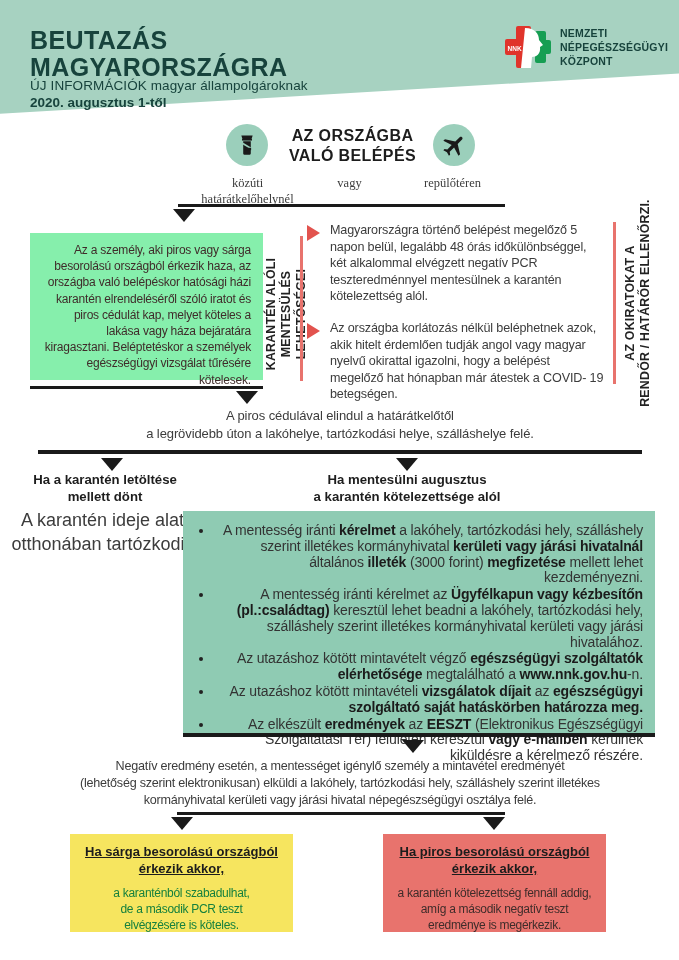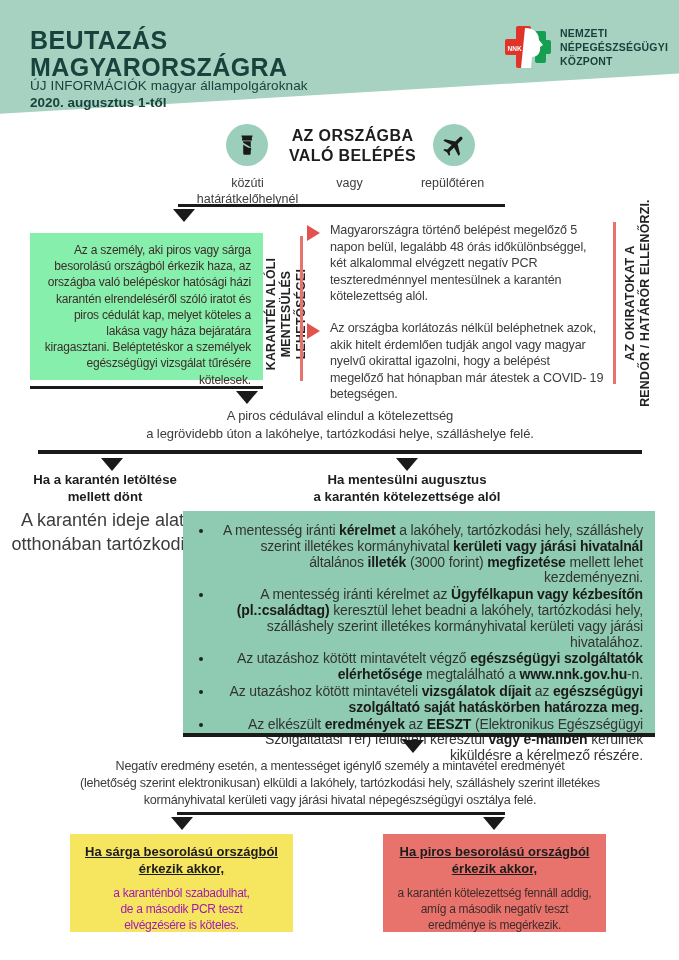--- a/index.html
+++ b/index.html
@@ -16,21 +16,21 @@
   .date{position:absolute;left:30px;top:95px;font-size:13.5px;font-weight:bold;color:#17433c;}
   .logo{position:absolute;left:504px;top:24px;display:flex;align-items:center;}
   .logo-text{margin-left:8px;font-size:10.5px;font-weight:bold;line-height:1.35;color:#17433c;letter-spacing:.2px;}
   
   .entry-title{position:absolute;left:270px;top:126px;width:165px;text-align:center;
     font-size:16px;font-weight:bold;color:#1d1d1d;line-height:1.25;letter-spacing:.4px;}
   .icon-circle{position:absolute;width:42px;height:42px;border-radius:50%;background:#9bcfbb;
     display:flex;align-items:center;justify-content:center;}
   .circle-guard{left:226px;top:124px;}
   .circle-plane{left:433px;top:124px;}
-  .entry-label{position:absolute;top:175px;text-align:center;font-size:12.5px;line-height:1.3;color:#3c3c3c;}
+  .entry-label{position:absolute;top:175px;text-align:center;font-size:12.5px;line-height:1.3;color:#3c3c3c;font-family:Liberation Serif, serif;}
   .label-left{left:170px;width:155px;}
   .label-mid{left:322px;width:55px;}
   .label-right{left:400px;width:105px;}
   
   .hline{position:absolute;background:#1a1a1a;}
   .tri-down{position:absolute;width:0;height:0;
     border-left:11px solid transparent;border-right:11px solid transparent;border-top:13px solid #1a1a1a;}
   
   .red-notice{position:absolute;left:30px;top:233px;width:233px;height:147px;background:#86efac;
     box-sizing:border-box;padding:9px 12px;text-align:right;font-size:12px;line-height:16.2px;
@@ -67,21 +67,21 @@
   
   .neg-note{position:absolute;left:30px;top:758px;width:620px;text-align:center;
     font-size:12.6px;line-height:16.8px;letter-spacing:-.25px;color:#3c3c3c;}
   .neg-note div{white-space:nowrap;}
   
   .outcome{position:absolute;top:834px;width:223px;height:98px;box-sizing:border-box;padding:10px 4px 0 4px;
     text-align:center;}
   .outcome-yellow{left:70px;background:#f6e55f;}
   .outcome-red{left:383px;background:#e8736d;}
   .outcome-heading{font-size:13px;font-weight:bold;line-height:1.3;color:#1c1c1c;text-decoration:underline;}
-  .outcome-body{margin-top:7px;font-size:12px;line-height:16.3px;letter-spacing:-.3px;color:#a21caf;}
+  .outcome-body{margin-top:7px;font-size:12px;line-height:16.3px;letter-spacing:-.3px;color:#15803d;}
   .outcome-red .outcome-body{color:#3f2c2a;}
 </style>
 </head>
 <body>
 
 <div id="canvas">
 
   <div class="banner"></div>
   <div class="title">
     <div>BEUTAZÁS</div>
@@ -159,21 +159,21 @@
   <div class="redline redline-2"></div>
   <div class="v-label v-label-2">
     <div>AZ OKIRATOKAT A</div>
     <div>RENDŐR / HATÁRŐR ELLENŐRZI.</div>
   </div>
 
   <div class="hline" style="left:30px;top:386px;width:233px;height:3px;"></div>
   <div class="tri-down" style="left:236px;top:391px;"></div>
 
   <div class="red-slip-note">
-    <div>A piros cédulával elindul a kötelezettség</div>
+    <div>A piros cédulával elindul a határátkelőtől</div>
     <div>a legrövidebb úton a lakóhelye, tartózkodási helye, szálláshelye felé.</div>
   </div>
 
   <div class="hline" style="left:38px;top:450px;width:604px;height:4px;"></div>
   <div class="tri-down" style="left:101px;top:458px;"></div>
   <div class="tri-down" style="left:396px;top:458px;"></div>
 
   <div class="branch-heading heading-left">
     <div>Ha a karantén letöltése</div>
     <div>mellett dönt</div>

